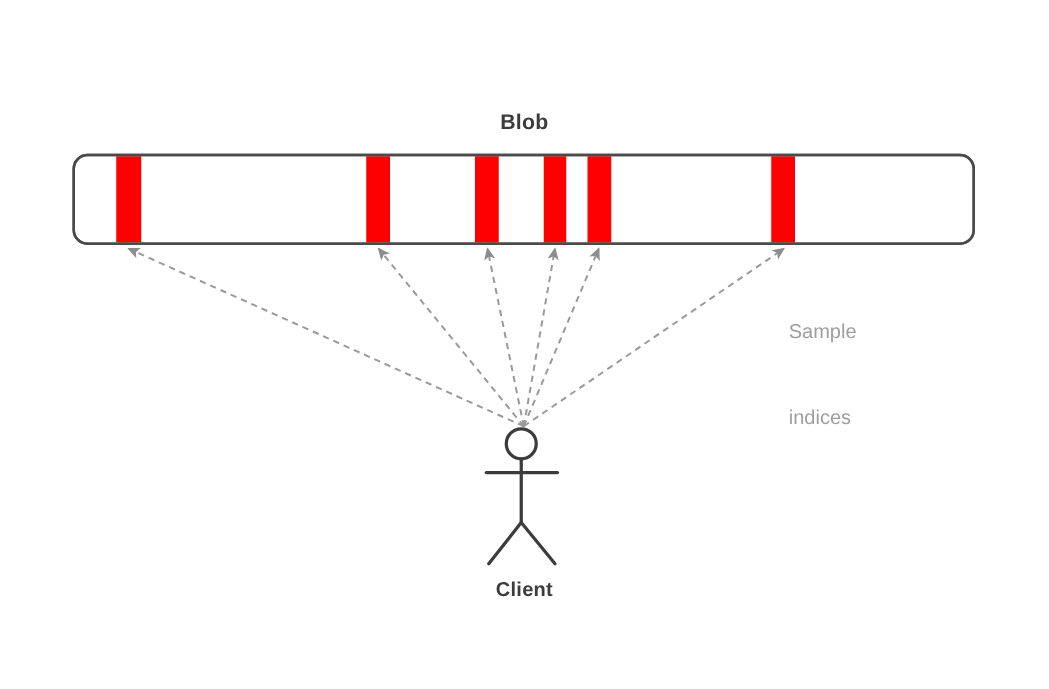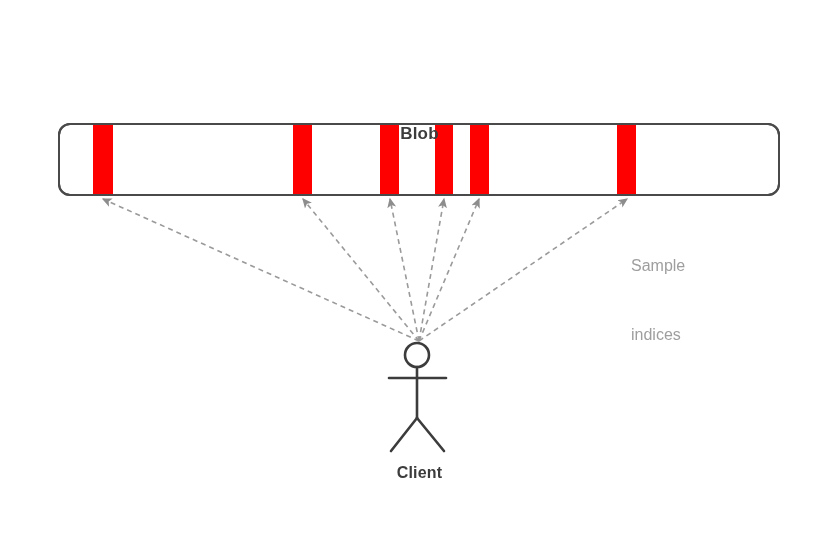--- a/index.html
+++ b/index.html
@@ -31,21 +31,20 @@
   }
   #blob-title {
     left: 0;
     top: 88px;
     width: 839px;
     text-align: center;
     font-size: 17px;
     font-weight: bold;
     color: #3c3c3c;
     letter-spacing: 0.2px;
-    margin-top: 36px;
   }
   #client-label {
     left: 0;
     top: 464px;
     width: 839px;
     text-align: center;
     font-size: 16px;
     font-weight: bold;
     color: #3c3c3c;
     letter-spacing: 0.2px;

